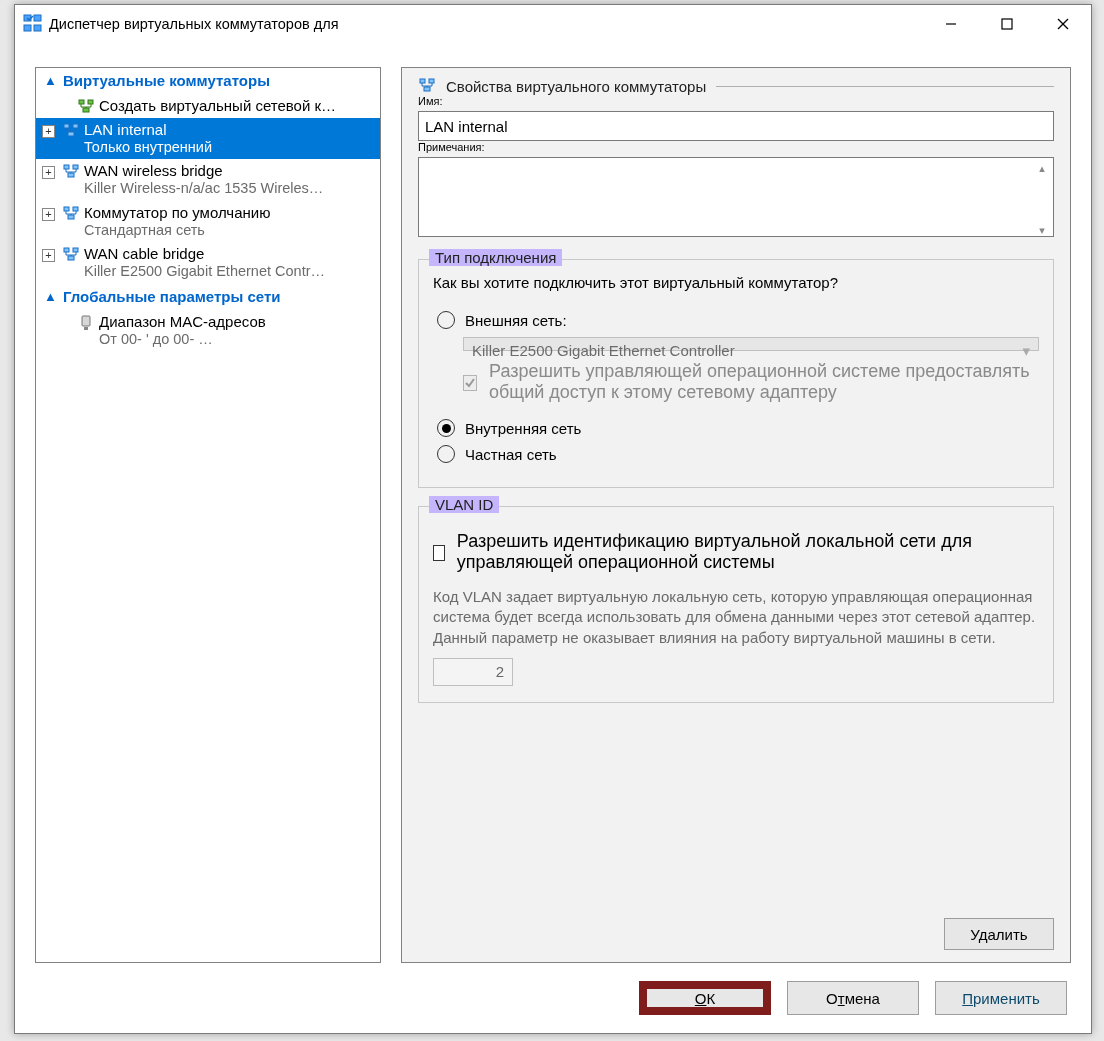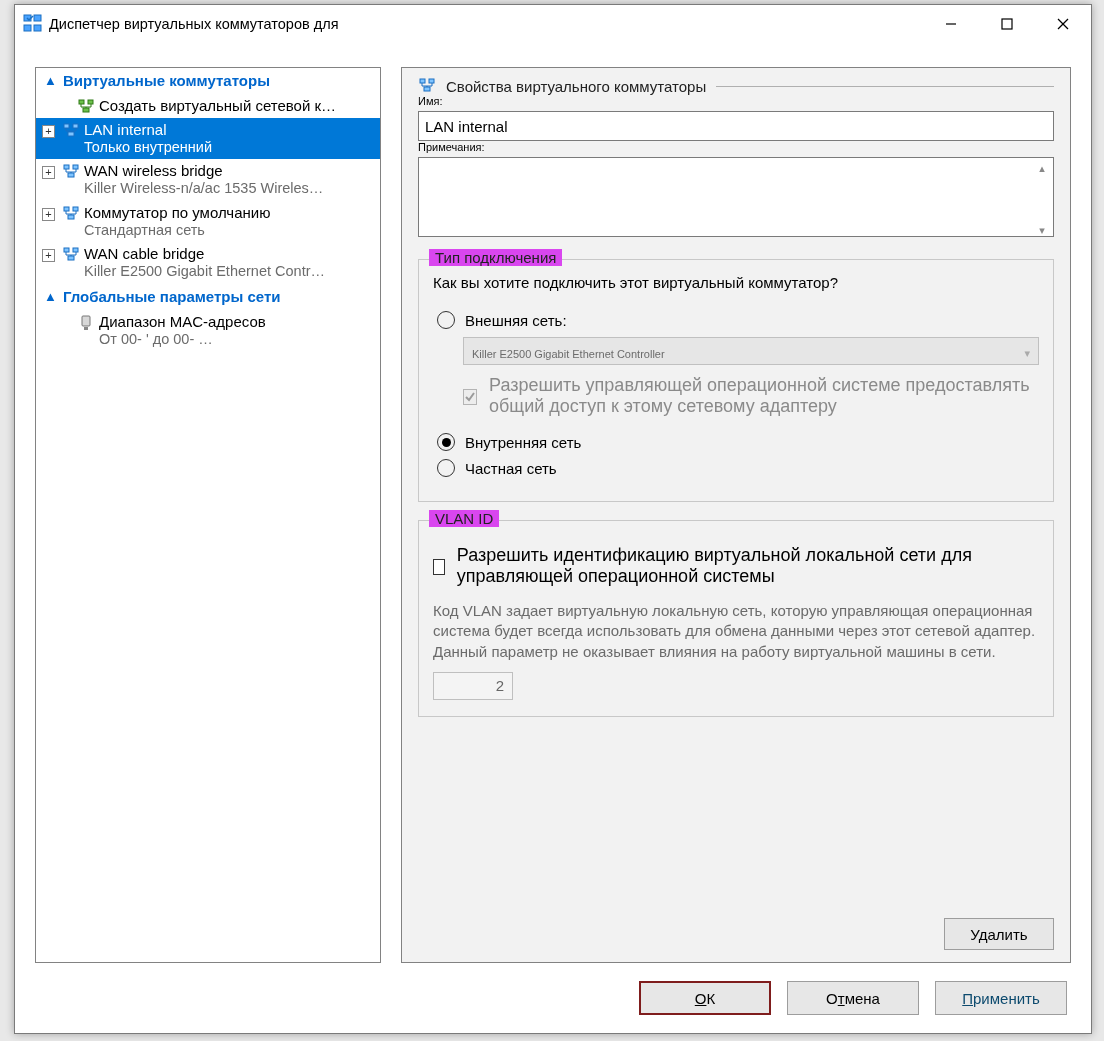--- a/index.html
+++ b/index.html
@@ -72,34 +72,34 @@
     display:flex; align-items:center; justify-content:center; font-size:11px;
   }
   .notes-scroll-up { top:3px; }
   .notes-scroll-dn { bottom:3px; }
 
   .groupbox {
     border:1px solid #c8c8c8; margin-top:18px; padding: 14px 14px 16px 14px;
     position:relative;
   }
   .groupbox .legend {
-    position:absolute; top:-11px; left:10px; background:#d946ef;
+    position:absolute; top:-11px; left:10px; background:#c4b5fd;
     padding:0 6px; font-size:15px; color:#222;text-align:right;
   }
   .question { font-size:15px; margin-bottom:20px; }
   .radio-row { display:flex; align-items:center; gap:10px; font-size:15px; margin:8px 0 8px 4px;}
   .radio {
     width:18px; height:18px; border:1.5px solid #333; border-radius:50%;
     display:flex; align-items:center; justify-content:center;
   }
   .radio .dot { width:9px; height:9px; background:#000; border-radius:50%; }
   .combo {
-    margin-left: 30px; width: calc(100% - 30px); height:28px; border:1px solid #c0c0c0;
-    background:#e6e6e6; color:#6b6b6b; font-size:11px; padding:4px 8px;
-    display:flex; align-items:flex-end; justify-content:space-between;
+    margin-left: 30px; width: calc(100% - 30px); height:14px; border:1px solid #c0c0c0;
+    background:#e6e6e6; color:#6b6b6b; font-size:15px; padding:4px 8px;
+    display:flex; align-items:flex-start; justify-content:space-between;
   }
   .check-row { display:flex; align-items:center; gap:12px; margin:10px 0 4px 30px; color:#8a8a8a; font-size:18px;}
   .check {
     width:16px; height:16px; border:1px solid #b4b4b4; background:#ededed; margin-top:2px;
     display:flex; align-items:center; justify-content:center;
   }
   .check svg { stroke:#9a9a9a; stroke-width:2; fill:none; }
   .check-row.enabled { color:#000; }
   .check-row.enabled .check { border-color:#333; background:#fff; }
 
@@ -114,21 +114,21 @@
     font-size:15px; display:flex; align-items:center; justify-content:center;
   }
   .footer {
     position:absolute; left:0; right:0; bottom:18px; display:flex;
     justify-content:flex-end; gap:16px; padding-right:24px;
   }
   .footer .btn {
     min-width:132px; height:34px; border:1px solid #9d9d9d; background:#e7e7e7;
     font-size:15px; display:flex; align-items:center; justify-content:center;
   }
-  .footer .btn.primary { border:2px solid #7f1d1d; }
+  .footer .btn.primary { border:8px solid #7f1d1d; }
   .footer .btn.disabled { color:#0c4a6e; }
   .underline-letter { text-decoration: underline; }
 
   
   .net-icon { width:18px; height:14px; }
 </style>
 </head>
 <body>
 
 <div class="dialog">

